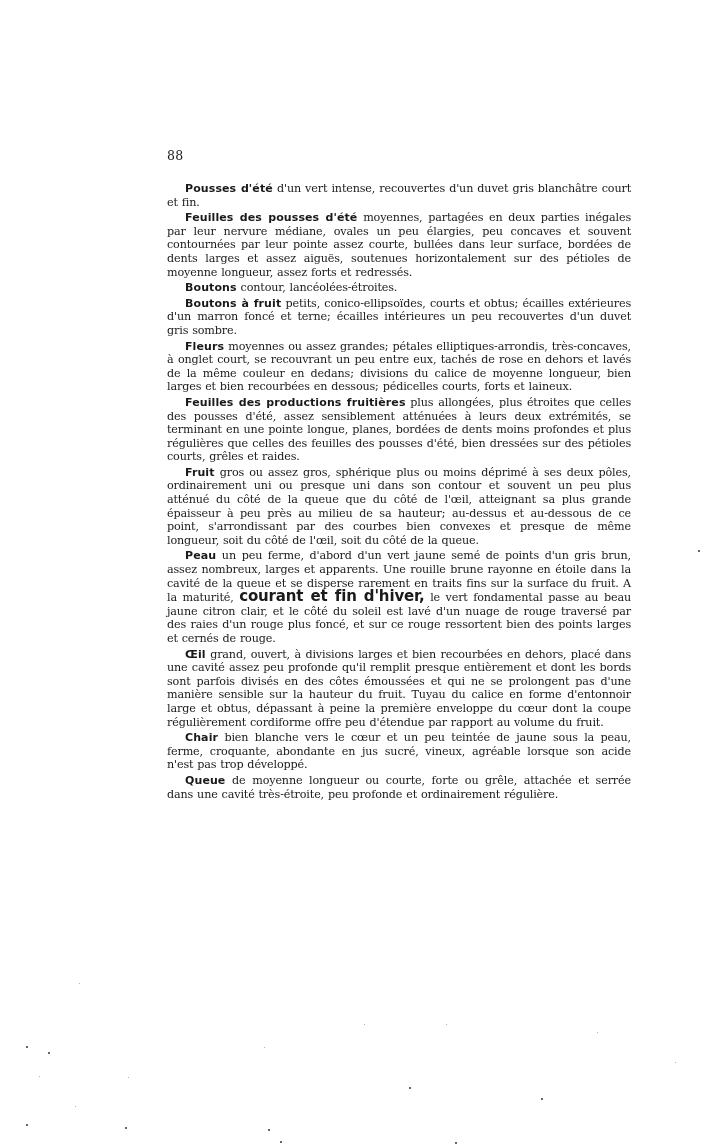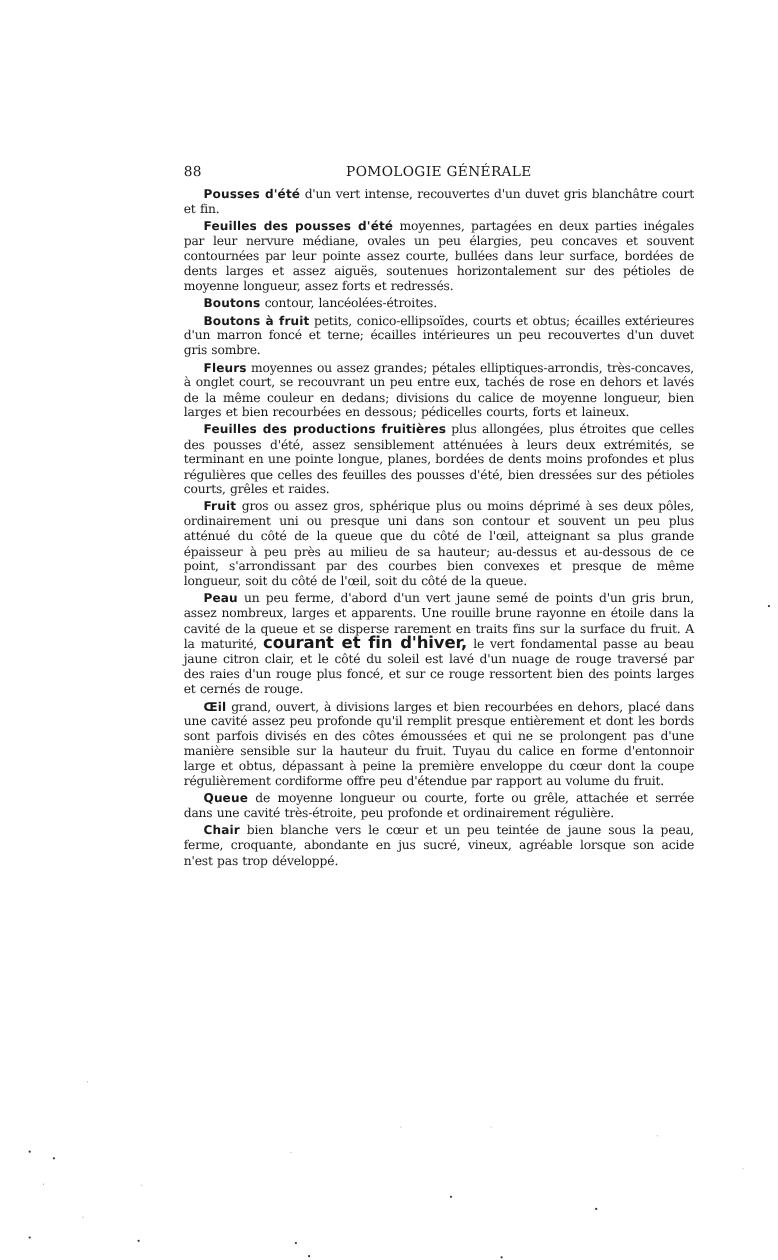--- a/index.html
+++ b/index.html
@@ -19,21 +19,21 @@
     position: absolute;
     left: 167px;
     top: 148px;
     width: 464px;
   }
   .running-head {
     position: relative;
     height: 18px;
     font-size: 12.5px;
     letter-spacing: 0.3px;
-    margin-bottom: 4px;
+    margin-bottom: 16px;
   }
   .page-number {
     position: absolute;
     left: 0;
     top: 0;
   }
   .running-title {
     position: absolute;
     left: 0;
     right: 0;
@@ -69,21 +69,20 @@
     background: #333;
   }
   .speck.faint { background: #999; width: 1px; height: 1px; }
 </style>
 </head>
 <body>
 
 <div class="page">
   <div class="running-head">
     <span class="page-number">88</span>
-    <span class="running-title">POMOLOGIE GÉNÉRALE</span>
   </div>
 
   <p class="para"><span class="lead">Pousses d'été</span><span> d'un vert intense, recouvertes d'un duvet gris blanchâtre court et fin.</span></p>
 
   <p class="para"><span class="lead">Feuilles des pousses d'été</span><span> moyennes, partagées en deux parties inégales par leur nervure médiane, ovales un peu élargies, peu concaves et souvent contournées par leur pointe assez courte, bullées dans leur surface, bordées de dents larges et assez aiguës, soutenues horizontalement sur des pétioles de moyenne longueur, assez forts et redressés.</span></p>
 
   <p class="para"><span class="lead">Boutons</span><span> contour, lancéolées-étroites.</span></p>
 
   <p class="para"><span class="lead">Boutons à fruit</span><span> petits, conico-ellipsoïdes, courts et obtus; écailles extérieures d'un marron foncé et terne; écailles intérieures un peu recouvertes d'un duvet gris sombre.</span></p>
 
@@ -91,23 +90,23 @@
 
   <p class="para"><span class="lead">Feuilles des productions fruitières</span><span> plus allongées, plus étroites que celles des pousses d'été, assez sensiblement atténuées à leurs deux extrémités, se terminant en une pointe longue, planes, bordées de dents moins profondes et plus régulières que celles des feuilles des pousses d'été, bien dressées sur des pétioles courts, grêles et raides.</span></p>
 
 
   <p class="para"><span class="lead">Fruit</span><span> gros ou assez gros, sphérique plus ou moins déprimé à ses deux pôles, ordinairement uni ou presque uni dans son contour et souvent un peu plus atténué du côté de la queue que du côté de l'œil, atteignant sa plus grande épaisseur à peu près au milieu de sa hauteur; au-dessus et au-dessous de ce point, s'arrondissant par des courbes bien convexes et presque de même longueur, soit du côté de l'œil, soit du côté de la queue.</span></p>
 
   <p class="para"><span class="lead">Peau</span><span> un peu ferme, d'abord d'un vert jaune semé de points d'un gris brun, assez nombreux, larges et apparents. Une rouille brune rayonne en étoile dans la cavité de la queue et se disperse rarement en traits fins sur la surface du fruit. A la maturité, </span><span class="inline-bold">courant et fin d'hiver,</span><span> le vert fondamental passe au beau jaune citron clair, et le côté du soleil est lavé d'un nuage de rouge traversé par des raies d'un rouge plus foncé, et sur ce rouge ressortent bien des points larges et cernés de rouge.</span></p>
 
   <p class="para"><span class="lead">Œil</span><span> grand, ouvert, à divisions larges et bien recourbées en dehors, placé dans une cavité assez peu profonde qu'il remplit presque entièrement et dont les bords sont parfois divisés en des côtes émoussées et qui ne se prolongent pas d'une manière sensible sur la hauteur du fruit. Tuyau du calice en forme d'entonnoir large et obtus, dépassant à peine la première enveloppe du cœur dont la coupe régulièrement cordiforme offre peu d'étendue par rapport au volume du fruit.</span></p>
 
+  <p class="para"><span class="lead">Chair</span><span> bien blanche vers le cœur et un peu teintée de jaune sous la peau, ferme, croquante, abondante en jus sucré, vineux, agréable lorsque son acide n'est pas trop développé.</span></p>
+
   <p class="para"><span class="lead">Queue</span><span> de moyenne longueur ou courte, forte ou grêle, attachée et serrée dans une cavité très-étroite, peu profonde et ordinairement régulière.</span></p>
-
-  <p class="para"><span class="lead">Chair</span><span> bien blanche vers le cœur et un peu teintée de jaune sous la peau, ferme, croquante, abondante en jus sucré, vineux, agréable lorsque son acide n'est pas trop développé.</span></p>
 </div>
 
 <div>
   <span class="speck" style="left:698px;top:550px"></span>
   <span class="speck" style="left:26px;top:1046px"></span>
   <span class="speck" style="left:48px;top:1052px"></span>
   <span class="speck faint" style="left:39px;top:1076px"></span>
   <span class="speck faint" style="left:128px;top:1077px"></span>
   <span class="speck faint" style="left:75px;top:1106px"></span>
   <span class="speck" style="left:26px;top:1124px"></span>

